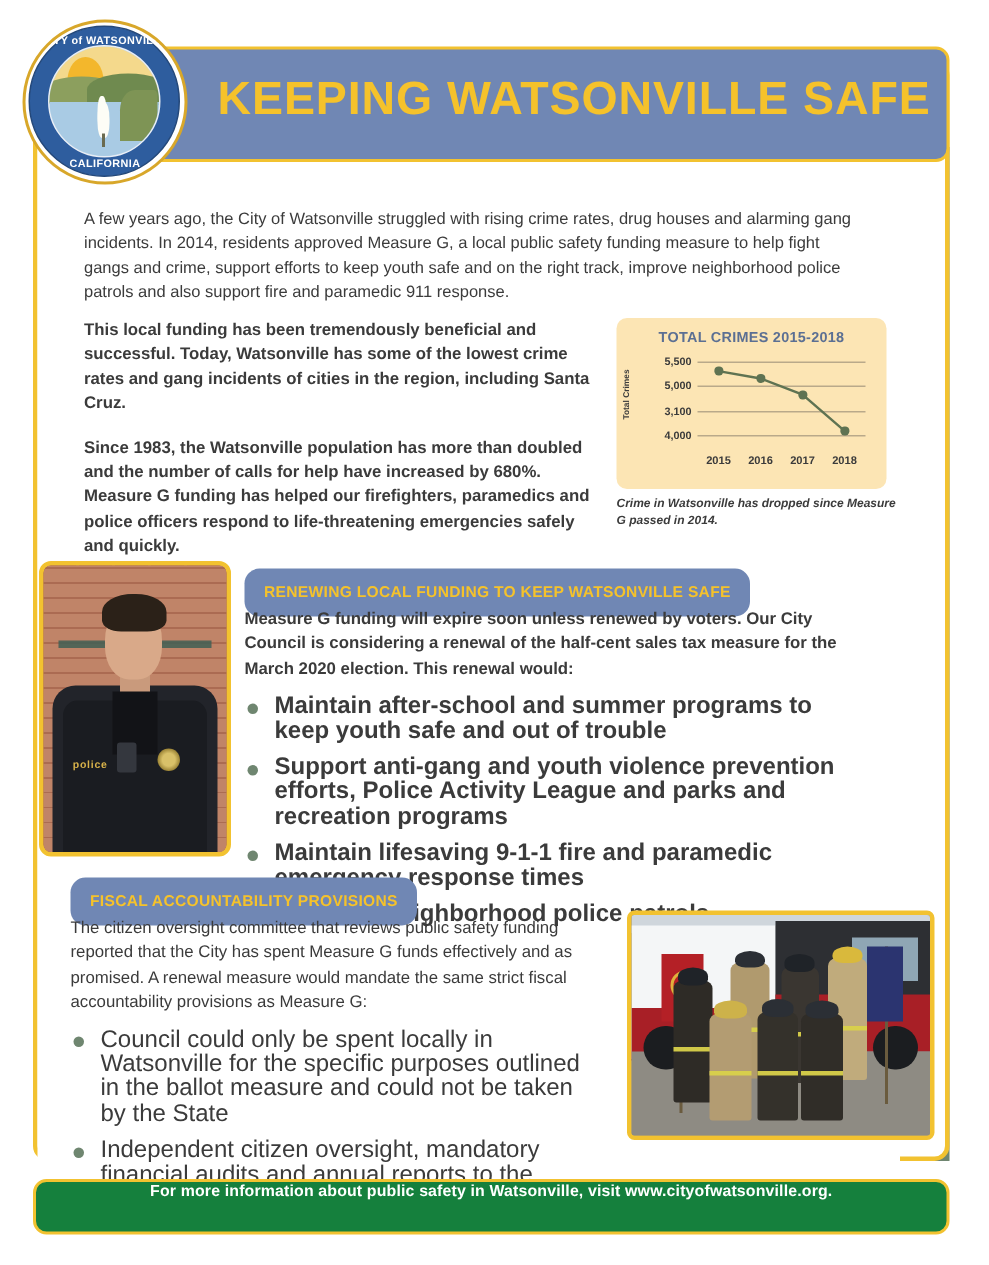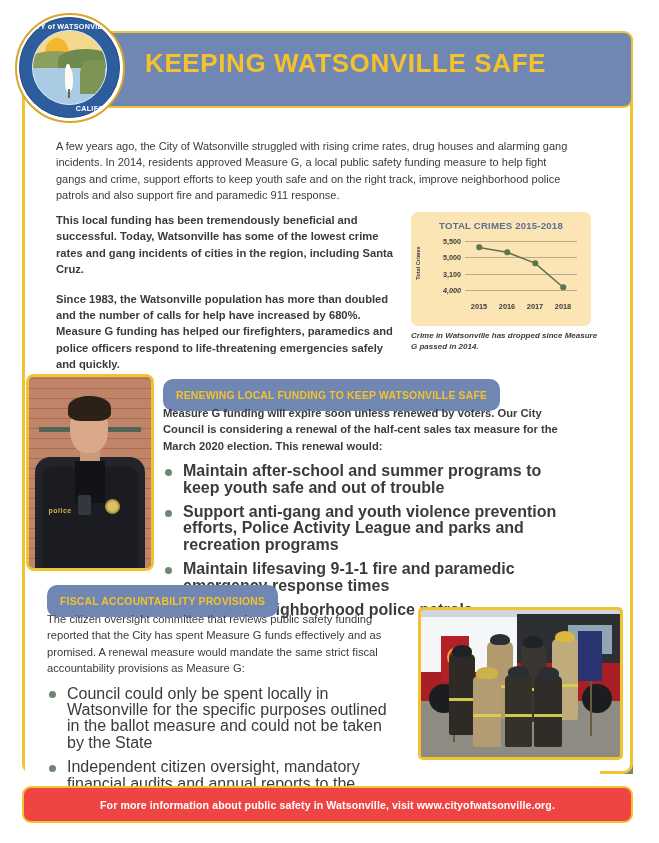--- a/index.html
+++ b/index.html
@@ -30,21 +30,21 @@
   }
 
   
   .header-bar{
     position:absolute;left:62px;top:31px;width:571px;height:77px;
     background:#7087b4;border:2px solid #f2c230;
     border-radius:9px;box-sizing:border-box;
   }
   .header-title{
     position:absolute;left:145px;top:48px;width:500px;
-    font-size:26px;font-weight:bold;letter-spacing:.6px;
+    font-size:31px;font-weight:bold;letter-spacing:.6px;
     color:#f5c22b;white-space:nowrap;
     font-family:"Liberation Sans", sans-serif;
   }
 
   
   .seal{
     position:absolute;left:15px;top:13px;width:110px;height:110px;
     border-radius:50%;
     background:#ffffff;
     border:2.5px solid #d8a72a;
@@ -72,21 +72,21 @@
   .seal-bird-leg{position:absolute;left:48%;top:80%;width:1.5px;height:9px;background:#6a6a4f;}
   .seal-text{
     position:absolute;left:0;top:0;width:100%;height:100%;
   }
   .seal-text span{
     position:absolute;color:#ffffff;font-size:7.2px;font-weight:bold;
     letter-spacing:.3px;font-family:"Liberation Sans", sans-serif;
     transform-origin:center center;
   }
   .seal-top{left:0;top:7px;width:100%;text-align:center;font-size:7.4px;}
-  .seal-bottom{left:0;bottom:8px;width:100%;text-align:right;font-size:7.4px;letter-spacing:1.8px;}
+  .seal-bottom{left:0;bottom:8px;width:100%;text-align:center;font-size:7.4px;letter-spacing:1.8px;}
 
   
   .intro{
     position:absolute;left:56px;top:138px;width:522px;
     font-size:11px;line-height:16.4px;color:#3b3b3b;
   }
   .col-left{
     position:absolute;left:56px;top:212px;width:337px;
     font-size:11.2px;line-height:16.4px;color:#3b3b3b;
   }
@@ -204,22 +204,22 @@
   .flag-pole{position:absolute;left:16%;top:18%;width:2px;height:72%;background:#6a5b3e;}
   .flag-blue{position:absolute;right:9%;top:14%;width:12%;height:34%;background:#2b3470;}
   .flag-blue-pole{position:absolute;right:14%;top:14%;width:2px;height:72%;background:#6a5b3e;}
   .ff-coat{position:absolute;border-radius:5px 5px 2px 2px;}
   .ff-helm{position:absolute;border-radius:50% 50% 35% 35%;}
   .ff-stripe{position:absolute;height:3px;background:#d9d14a;opacity:.95;}
 
   
   .footer{
     position:absolute;left:22px;top:786px;width:611px;height:37px;
-    background:#ef4444;border:2px solid #f2c230;border-radius:9px;
-    box-sizing:border-box;display:flex;align-items:center;justify-content:center;
+    background:#15803d;border:2px solid #f2c230;border-radius:9px;
+    box-sizing:border-box;display:flex;align-items:flex-start;justify-content:center;
   }
   .footer-text{
     font-size:10.6px;font-weight:bold;color:#ffffff;letter-spacing:.1px;
   }
 </style>
 </head>
 <body>
 
 <div id="page">
 
@@ -253,21 +253,21 @@
   <div class="col-left">
     <p>This local funding has been tremendously beneficial and successful. Today, Watsonville has some of the lowest crime rates and gang incidents of cities in the region, including Santa Cruz.</p>
     <p>Since 1983, the Watsonville population has more than doubled and the number of calls for help have increased by 680%. Measure G funding has helped our firefighters, paramedics and police officers respond to life-threatening emergencies safely and quickly.</p>
   </div>
 
   <div class="chart-card">
     <div class="chart-title">TOTAL CRIMES 2015-2018</div>
     <div class="chart-ylabel">Total Crimes</div>
     <div class="chart-plot" id="chart-plot">
         <div class="gridline" style="top: 53.8421px;"></div>
-        <div class="ytick" style="top: 53.8421px; font-style: italic;">4,000</div>
+        <div class="ytick" style="top: 53.8421px;">4,000</div>
         <div class="gridline" style="top: 37.5263px;"></div>
         <div class="ytick" style="top: 37.5263px;">3,100</div>
         <div class="gridline" style="top: 21.2105px;"></div>
         <div class="ytick" style="top: 21.2105px;">5,000</div>
         <div class="gridline" style="top: 4.89474px;"></div>
         <div class="ytick" style="top: 4.89474px;">5,500</div>
         <svg width="112" height="62" style="position: absolute; left: 0px; top: 0px;">
           <polyline points="14,11.421052631578947 42,16.31578947368421 70,27.08421052631579 98,51.23157894736842" fill="none" stroke="#5f7352" stroke-width="1.6"></polyline>
         </svg>
         <div class="dot" style="left: 14px; top: 11.4211px; background: rgb(95, 115, 82);"></div>

